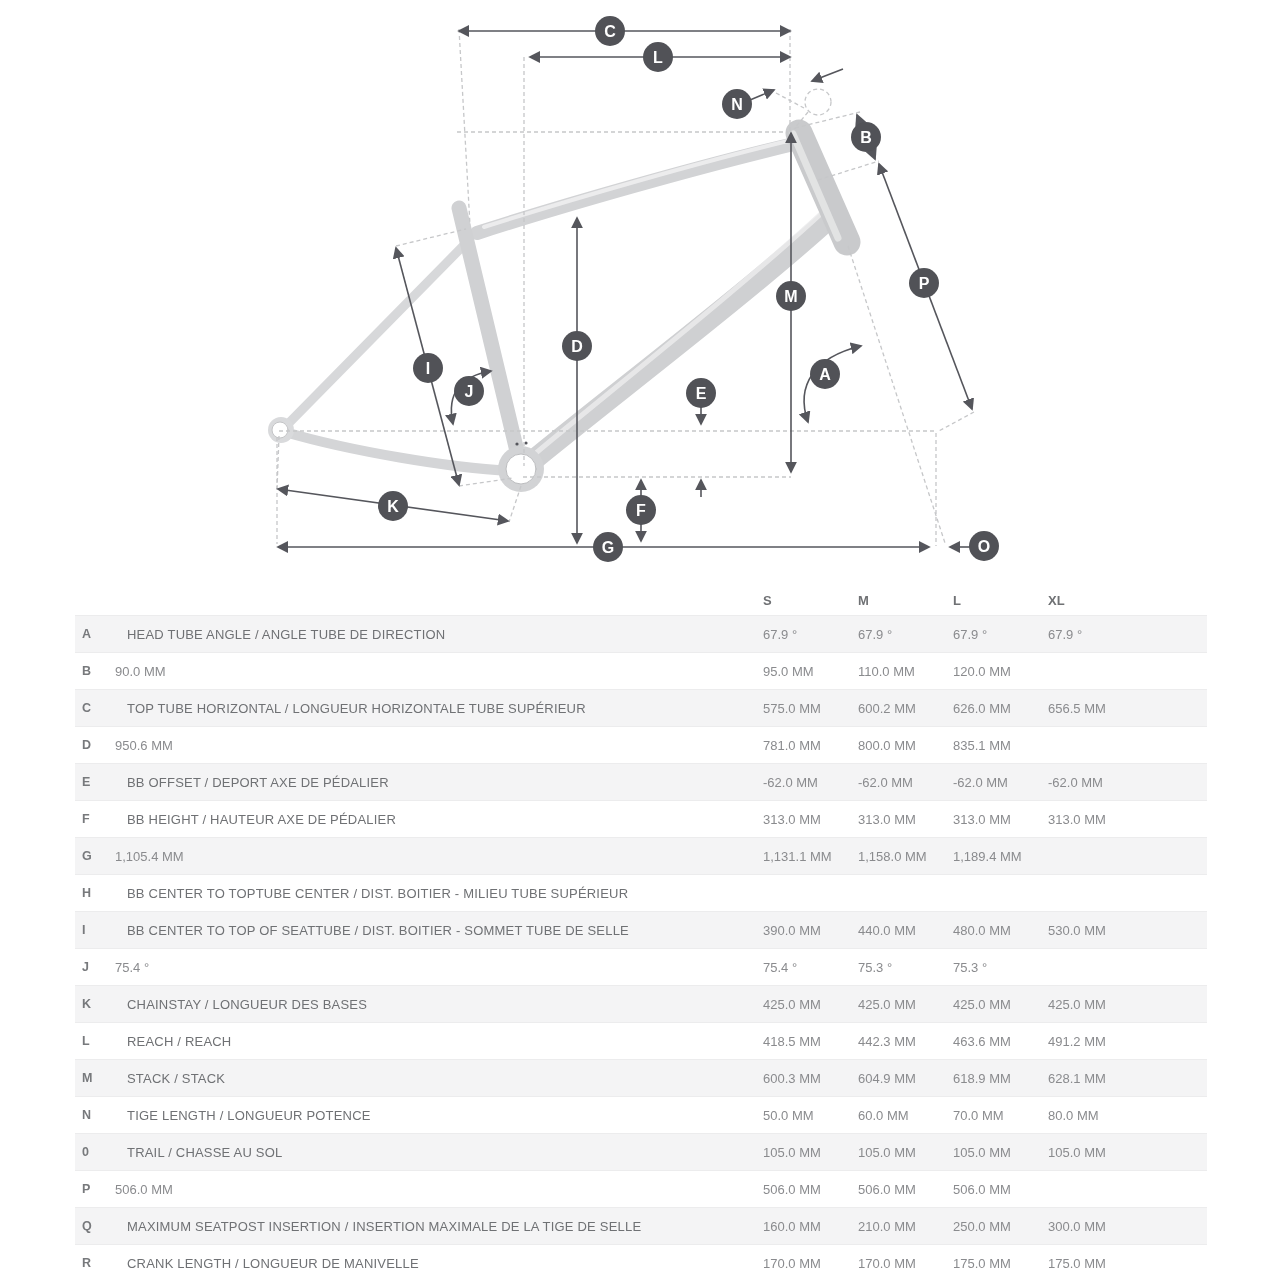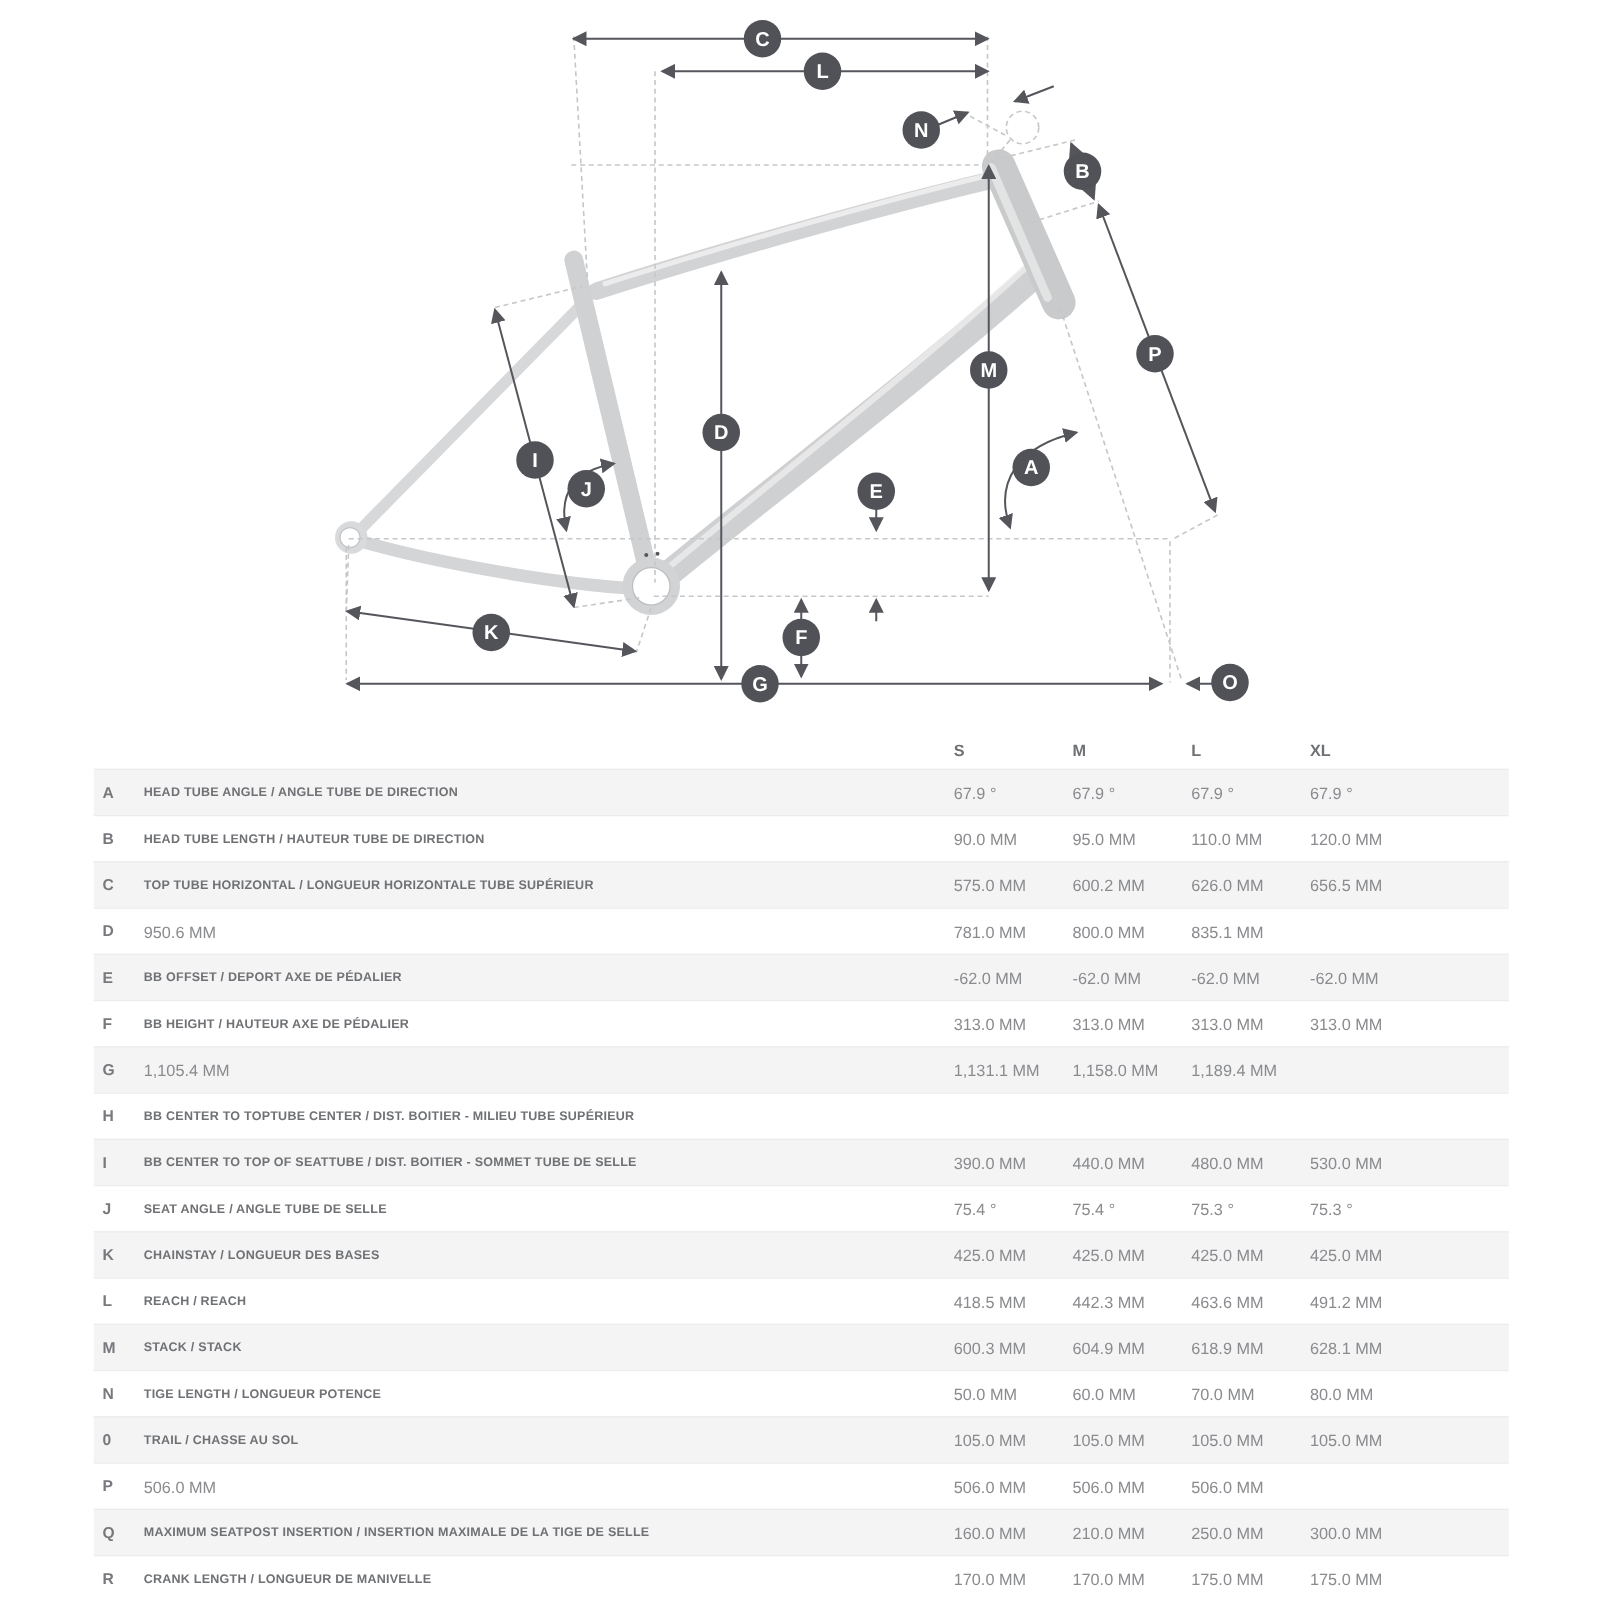--- a/index.html
+++ b/index.html
@@ -10,21 +10,21 @@
   .dim{stroke:#55565c;stroke-width:1.6;fill:none;}
   .badge-circle{fill:#515257;}
   .badge-letter{fill:#ffffff;font-family:"Liberation Sans",sans-serif;font-size:16px;font-weight:bold;text-anchor:middle;}
   
   .geo-table{position:absolute;left:75px;top:585px;width:1132px;color:#6f7174;}
   .thead{display:grid;grid-template-columns:40px 648px 95px 95px 95px auto;height:30px;align-items:center;}
   .thead .hcell{font-size:13px;font-weight:bold;color:#6f7174;}
   .trow{display:grid;grid-template-columns:40px 648px 95px 95px 95px auto;height:36px;align-items:center;border-top:1px solid #ececed;}
   #tbody .trow:nth-child(odd){background:#f4f4f5;}
   .c-letter{font-size:12.5px;font-weight:bold;color:#77797c;padding-left:7px;}
-  .c-label{font-size:10px;font-weight:bold;color:#6f7174;letter-spacing:.2px;}
+  .c-label{font-size:13px;font-weight:normal;color:#6f7174;letter-spacing:.2px;margin-left:12px;}
   .c-val{font-size:13px;font-weight:normal;color:#8a8b8e;}
 </style>
 </head>
 <body>
 
 <div class="stage">
 
   <svg id="diagram" width="1280" height="580" viewBox="0 0 1280 580">
     <defs>
       <marker id="ah" viewBox="0 0 10 10" refX="8.5" refY="5" markerWidth="7.5" markerHeight="7.5" orient="auto-start-reverse">
@@ -173,21 +173,20 @@
         <div class="trow">
           <div class="c-letter">A</div>
           <div class="c-label">HEAD TUBE ANGLE / ANGLE TUBE DE DIRECTION</div>
           <div class="c-val">67.9 °</div>
           <div class="c-val">67.9 °</div>
           <div class="c-val">67.9 °</div>
           <div class="c-val">67.9 °</div>
         </div>
         <div class="trow">
           <div class="c-letter">B</div>
-          <div class="c-label">HEAD TUBE LENGTH / HAUTEUR TUBE DE DIRECTION</div>
           <div class="c-val">90.0 MM</div>
           <div class="c-val">95.0 MM</div>
           <div class="c-val">110.0 MM</div>
           <div class="c-val">120.0 MM</div>
         </div>
         <div class="trow">
           <div class="c-letter">C</div>
           <div class="c-label">TOP TUBE HORIZONTAL / LONGUEUR HORIZONTALE TUBE SUPÉRIEUR</div>
           <div class="c-val">575.0 MM</div>
           <div class="c-val">600.2 MM</div>
@@ -235,21 +234,20 @@
         <div class="trow">
           <div class="c-letter">I</div>
           <div class="c-label">BB CENTER TO TOP OF SEATTUBE / DIST. BOITIER - SOMMET TUBE DE SELLE</div>
           <div class="c-val">390.0 MM</div>
           <div class="c-val">440.0 MM</div>
           <div class="c-val">480.0 MM</div>
           <div class="c-val">530.0 MM</div>
         </div>
         <div class="trow">
           <div class="c-letter">J</div>
-          <div class="c-label">SEAT ANGLE / ANGLE TUBE DE SELLE</div>
           <div class="c-val">75.4 °</div>
           <div class="c-val">75.4 °</div>
           <div class="c-val">75.3 °</div>
           <div class="c-val">75.3 °</div>
         </div>
         <div class="trow">
           <div class="c-letter">K</div>
           <div class="c-label">CHAINSTAY / LONGUEUR DES BASES</div>
           <div class="c-val">425.0 MM</div>
           <div class="c-val">425.0 MM</div>

